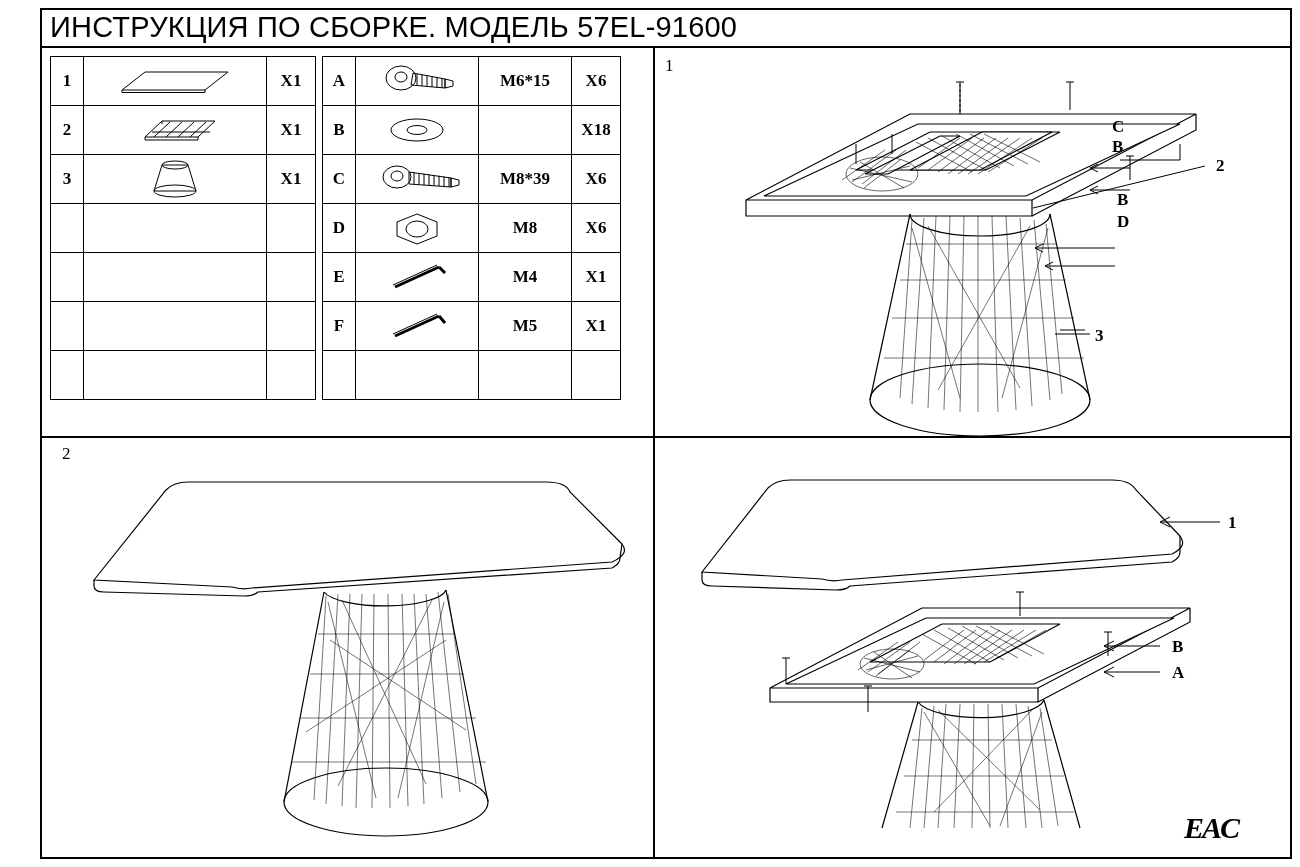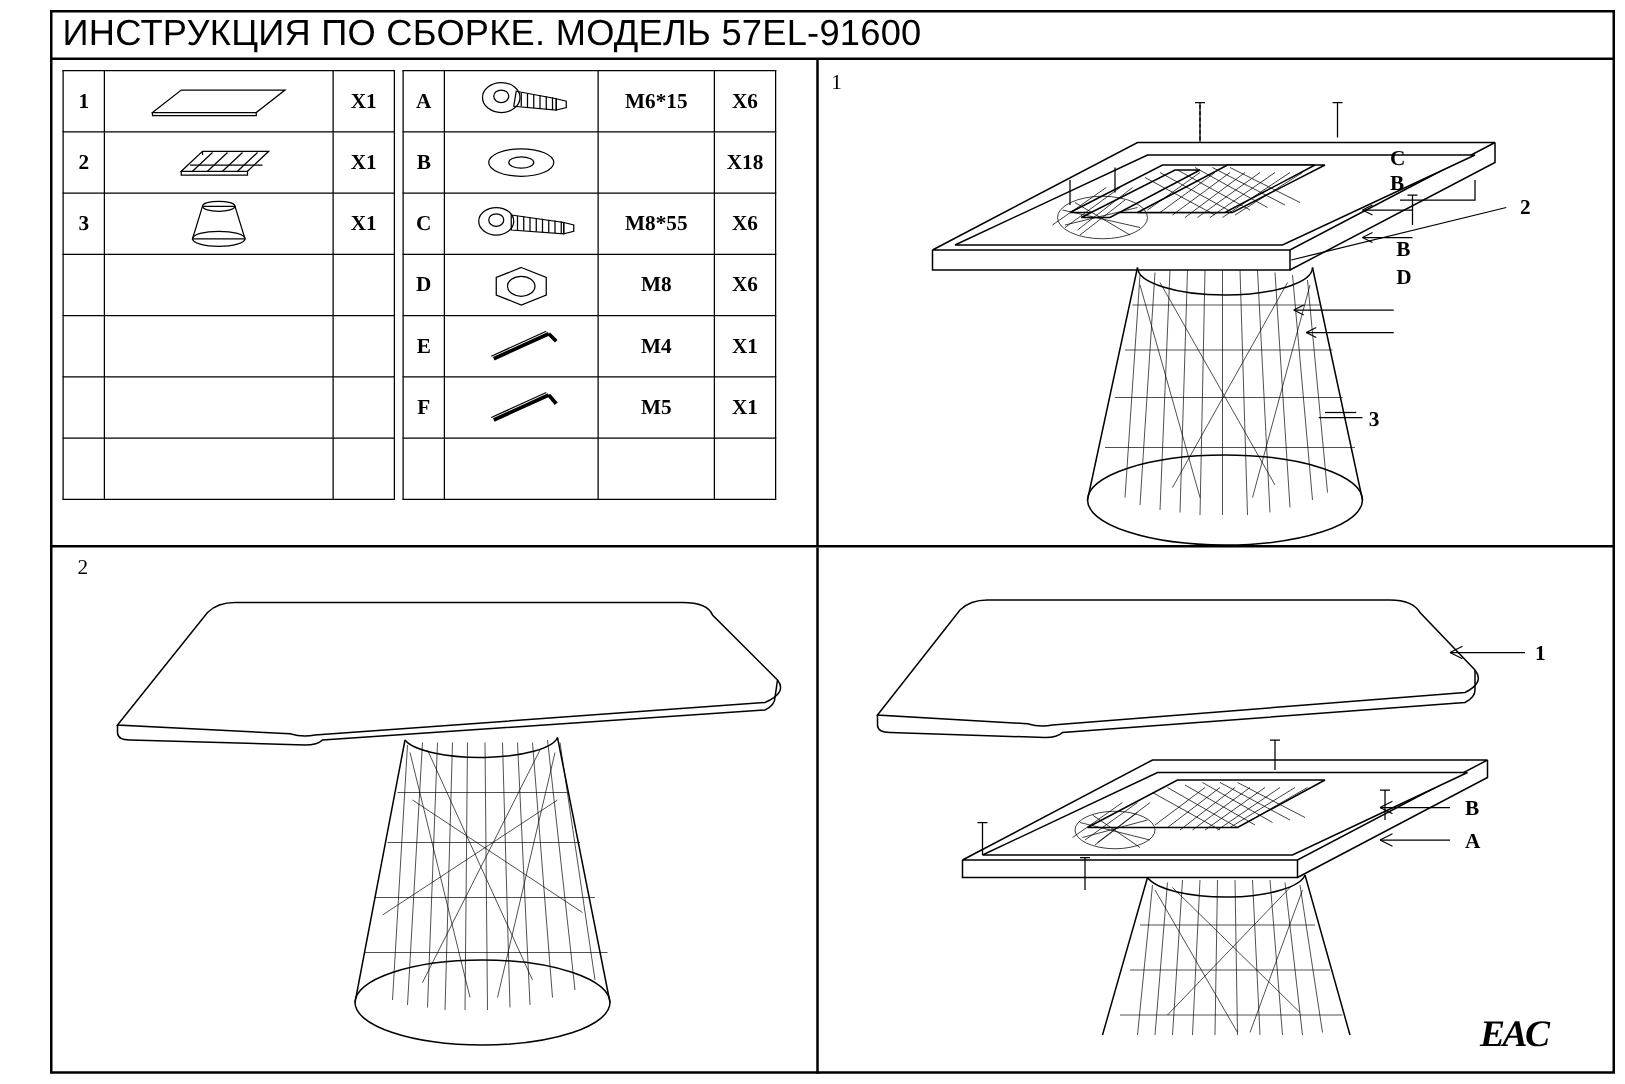--- a/index.html
+++ b/index.html
@@ -154,21 +154,21 @@
         <td class="c-let">C</td>
         <td class="c-pic2">
           <svg class="cell-svg" width="100" height="38" viewBox="0 0 100 38">
             <ellipse class="ln" cx="30" cy="17" rx="14" ry="11" fill="#333"></ellipse>
             <ellipse class="ln" cx="30" cy="16" rx="6" ry="5" fill="#fff"></ellipse>
             <path class="ln" d="M42 12 L84 18 L84 27 L42 24 Z" fill="#d8d8d8"></path>
             <path class="ln" d="M47 12.5 L47 24 M52 13 L52 24.5 M57 13.7 L57 25 M62 14.3 L62 25.3 M67 15 L67 25.7 M72 15.7 L72 26 M77 16.4 L77 26.4 M82 17 L82 26.8"></path>
             <path class="ln" d="M84 18 L92 20 L92 25 L84 27 Z" fill="#bbb"></path>
           </svg>
         </td>
-        <td class="c-size">M8*55</td>
+        <td class="c-size">M8*39</td>
         <td class="c-qty2">X6</td>
       </tr>
 
       <tr>
         <td class="c-num"></td>
         <td class="c-pic"></td>
         <td class="c-qty"></td>
         <td class="c-let">D</td>
         <td class="c-pic2">
           <svg class="cell-svg" width="100" height="40" viewBox="0 0 100 40">

